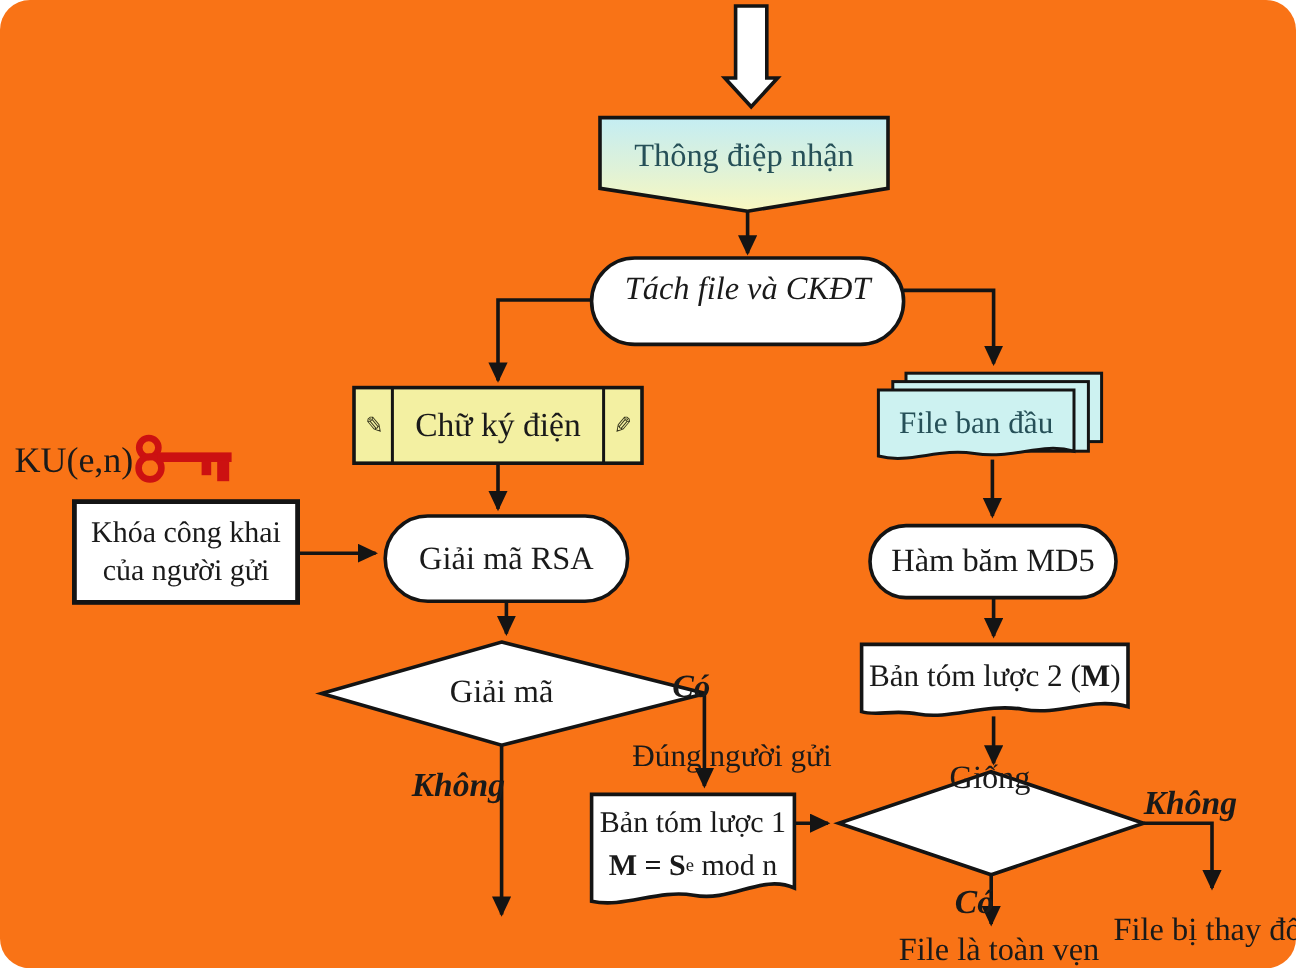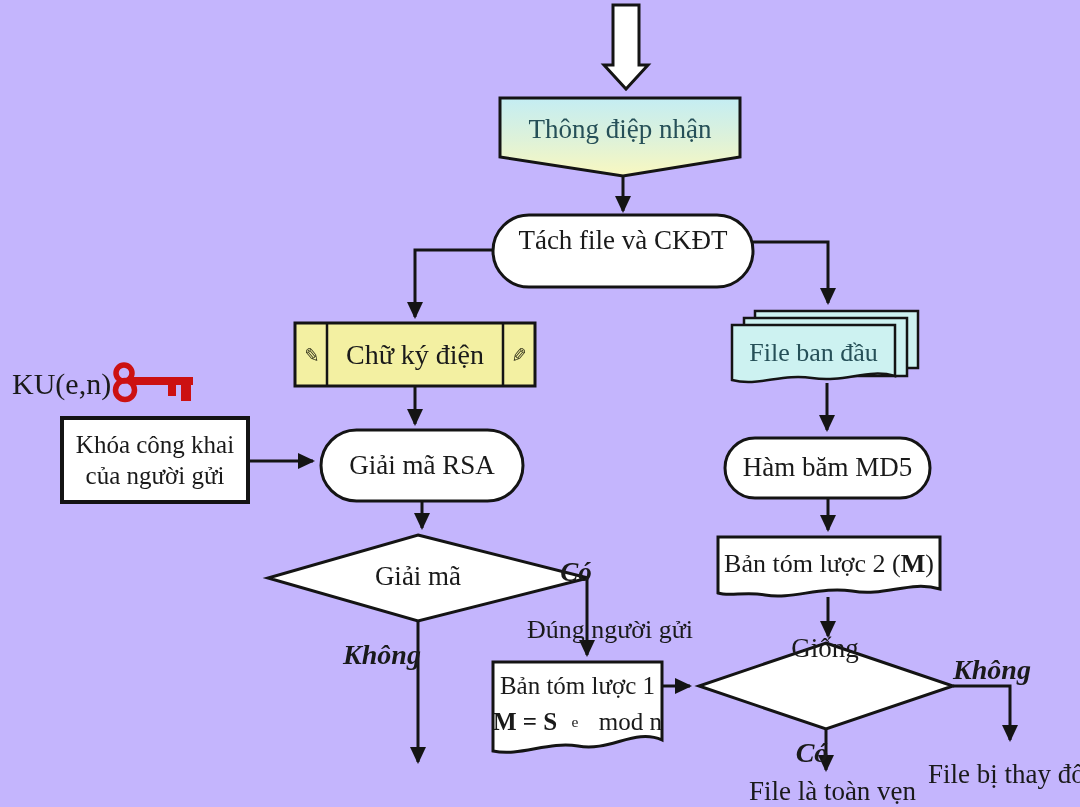--- a/index.html
+++ b/index.html
@@ -1,21 +1,22 @@
 <!DOCTYPE html>
 <html><head>
 <meta charset="utf-8">
 <style>
   html,body{margin:0;padding:0;background:#ffffff;}
   #canvas{
     position:relative;
     width:1080px;height:807px;
-    background:#c4b5fd;
+    background:#f97316;
     overflow:hidden;
     font-family:"Liberation Serif","DejaVu Serif",serif;
+    border-radius:25px;
   }
   #wires{position:absolute;left:0;top:0;width:1080px;height:807px;}
   .lbl{
     position:absolute;
     display:flex;align-items:center;justify-content:center;
     text-align:center;
     color:#1a1a1a;
     line-height:1.25;
     white-space:nowrap;
   }
@@ -109,21 +110,21 @@
 
     <rect x="725" y="438" width="205" height="60" rx="30" fill="#ffffff" stroke="#141414" stroke-width="3"></rect>
 
     <path d="M718,537 H940 V589 C910,580 885,597 852,591 C820,586 792,600 765,595 C745,591 730,597 718,593 Z" fill="#ffffff" stroke="#141414" stroke-width="3"></path>
 
     <polygon points="826,643 953,686 826,729 699,686" fill="#ffffff" stroke="#141414" stroke-width="3"></polygon>
   </svg>
 
   <div class="lbl fs27 teal" style="left:500px;top:98px;width:240px;height:64px;">Thông điệp nhận</div>
 
-  <div class="lbl fs27" style="left:493px;top:215px;width:260px;height:52px;">Tách file và CKĐT</div>
+  <div class="lbl fs27" style="left:493px;top:215px;width:260px;height:52px;font-style:italic;">Tách file và CKĐT</div>
 
   <div class="lbl fs28" style="left:327px;top:323px;width:176px;height:63px;">Chữ ký điện</div>
 
   <span class="penicon pen-left" style="left:299px;top:343px;width:26px;height:24px;">✎</span>
   <span class="penicon pen-right" style="left:506px;top:343px;width:26px;height:24px;">✎</span>
 
   <div class="lbl fs30 left-align" style="left:12px;top:366px;width:112px;height:36px;">KU(e,n)</div>
 
   <div class="lbl fs25 stack" style="left:62px;top:418px;width:186px;height:84px;">
     <div>Khóa công khai</div>
@@ -135,21 +136,21 @@
   <div class="lbl fs27" style="left:318px;top:554px;width:200px;height:46px;">Giải mã</div>
 
   <div class="lbl fs27 branch" style="left:552px;top:556px;width:48px;height:34px;">Có</div>
 
   <div class="lbl fs26" style="left:515px;top:614px;width:190px;height:32px;">Đúng người gửi</div>
 
   <div class="lbl fs28 branch" style="left:336px;top:636px;width:92px;height:36px;">Không</div>
 
   <div class="lbl fs25" style="left:493px;top:670px;width:169px;height:32px;">Bản tóm lược 1</div>
 
-  <div class="lbl fs25" style="left:493px;top:704px;width:169px;height:36px;justify-content:space-between;">
+  <div class="lbl fs25" style="left:493px;top:704px;width:169px;height:36px;">
     <b>M = S</b>
       <sup>e</sup>
       <span style="white-space:pre;"> mod n</span>
   </div>
 
 
   <div class="lbl fs26 teal" style="left:732px;top:327px;width:163px;height:52px;">File ban đầu</div>
 
   <div class="lbl fs27" style="left:725px;top:438px;width:205px;height:60px;">Hàm băm MD5</div>
 

